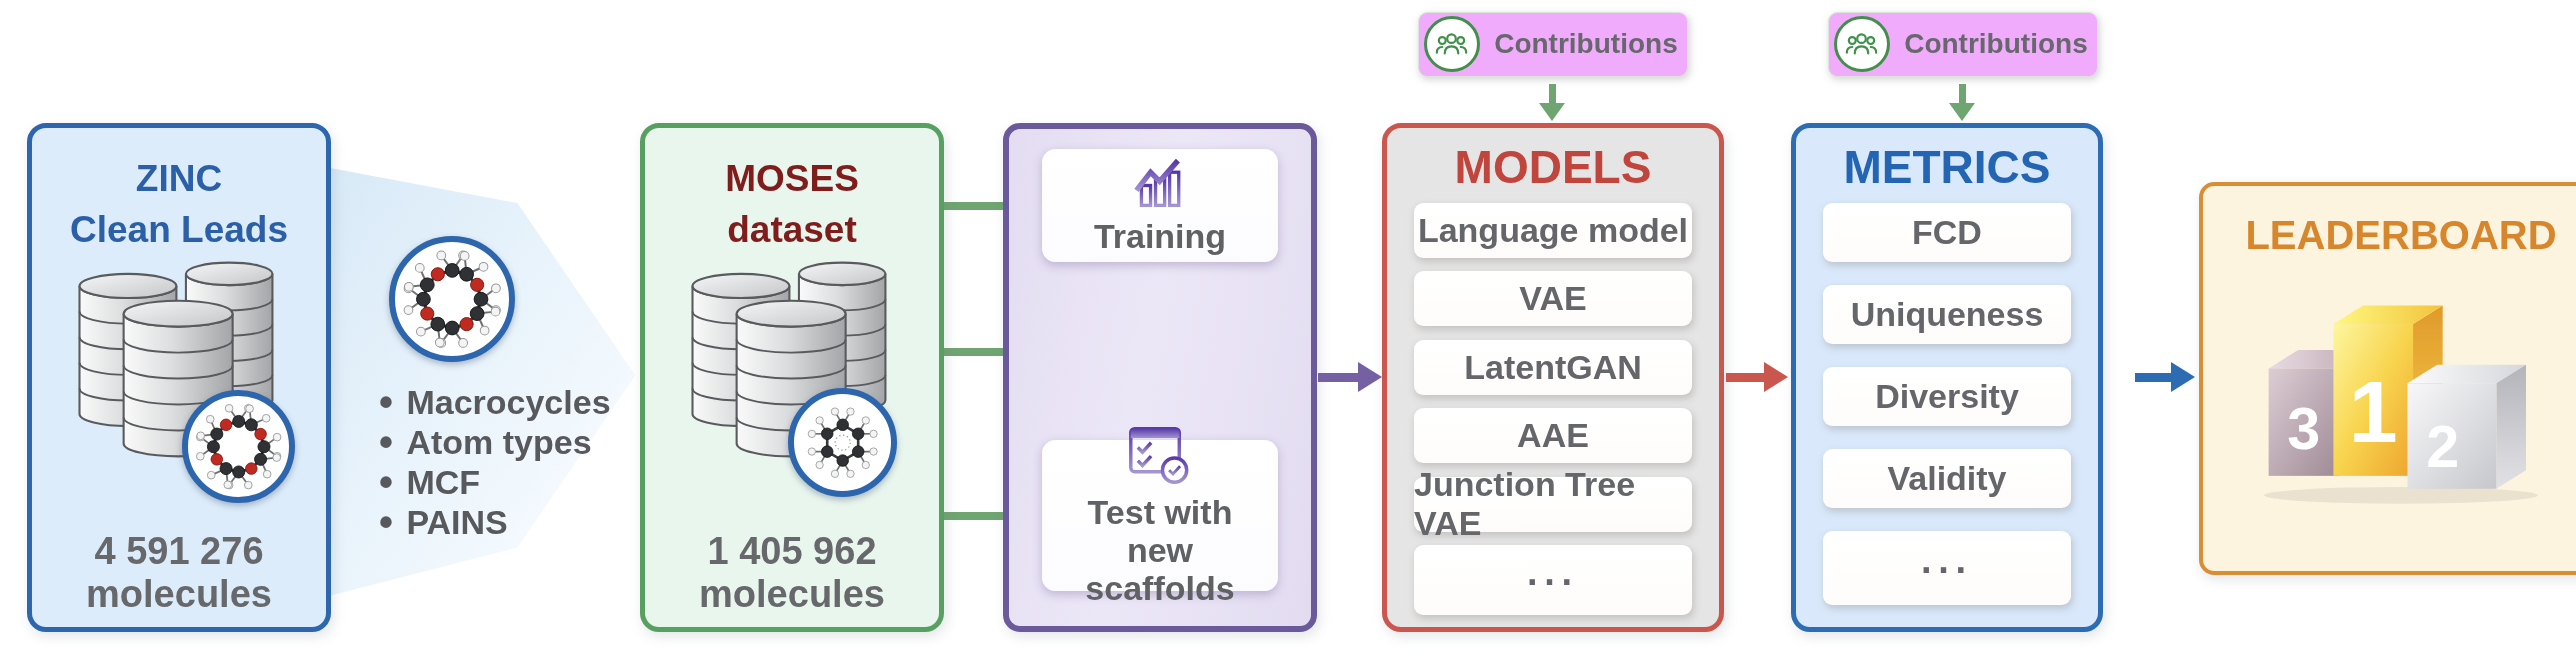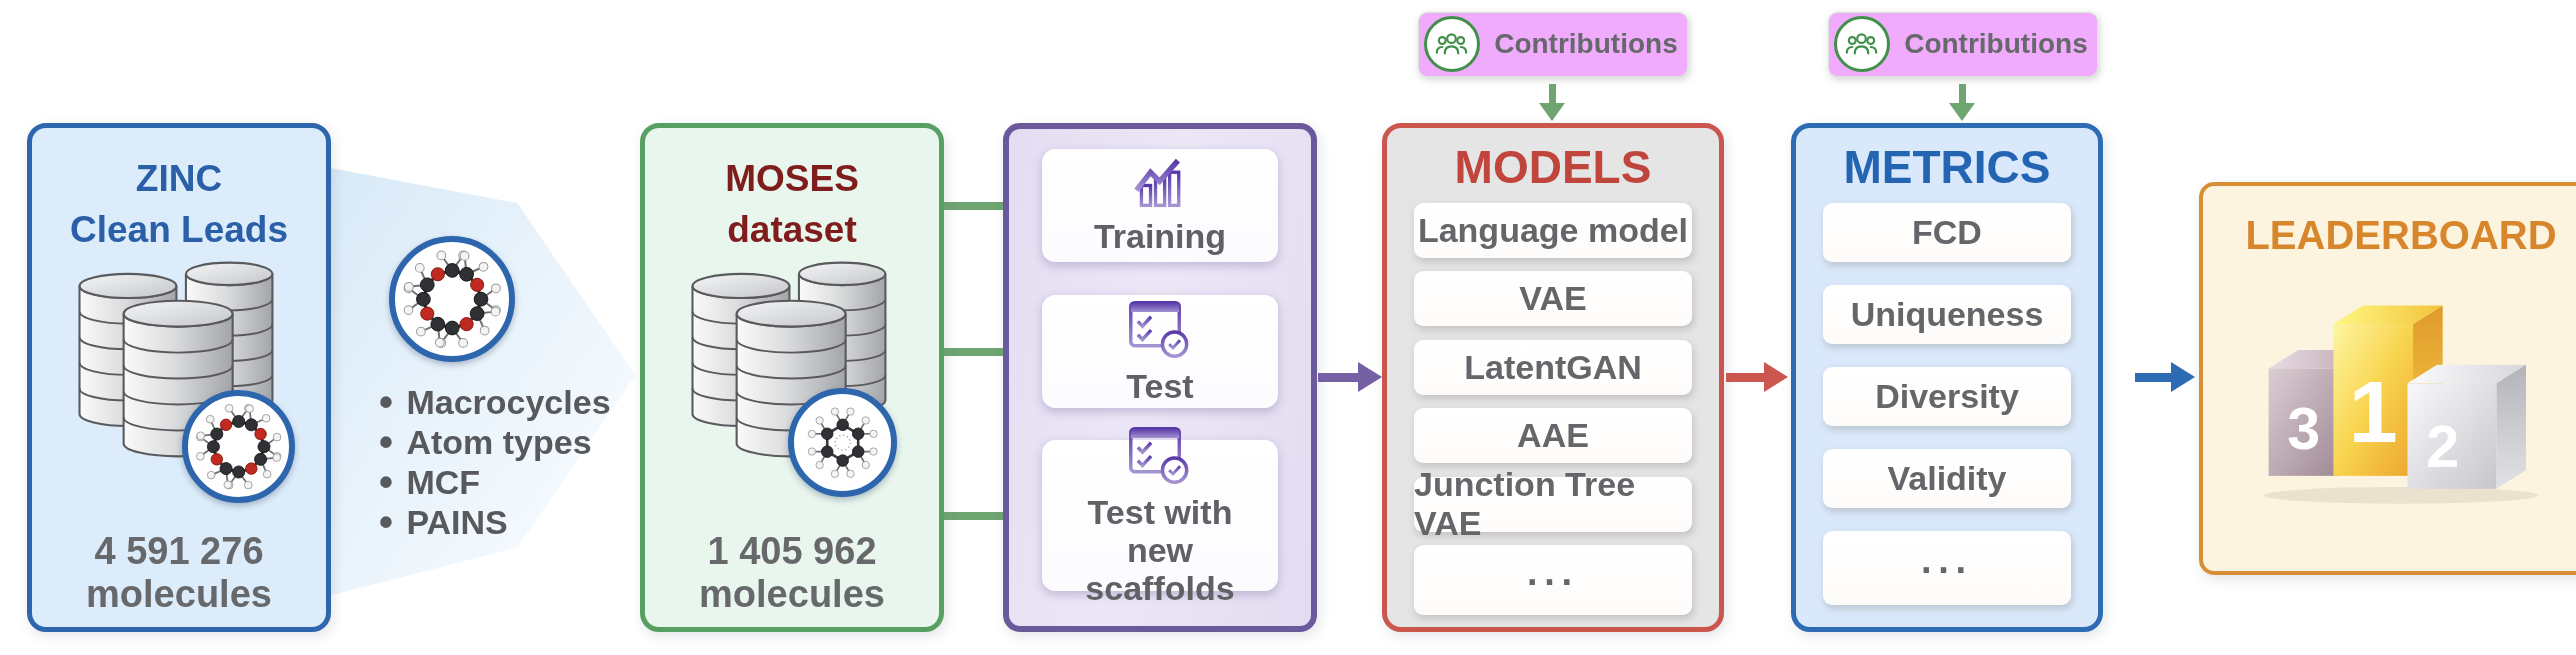--- a/index.html
+++ b/index.html
@@ -361,40 +361,20 @@
   <g stroke="url(#pu)" fill="none">
               <path d="M8,59 H68" stroke-width="5"></path>
   <rect x="15" y="35" width="11" height="24" stroke-width="4"></rect>
               <rect x="32" y="27" width="11" height="32" stroke-width="4"></rect>
   <rect x="49" y="19" width="11" height="40" stroke-width="4"></rect>
               <path d="M9,41 L26,19 L37,30 L59,5" stroke-width="6.5"></path>
             </g>
           </svg></div>
       <div class="split-label">Training</div>
     </div>
-    <div class="split-card" id="card-test">
-      <div><svg viewBox="0 0 84 78" width="67" height="61">
-            <defs>
-  <linearGradient id="pu2" x1="0" y1="0" x2="0" y2="1">
-                <stop offset="0" stop-color="#5a3aa8"></stop>
-                <stop offset="1" stop-color="#a394d2"></stop>
-              </linearGradient>
-            </defs>
-  <g stroke="url(#pu2)" fill="none" stroke-width="4.4">
-  <rect x="4" y="6" width="62" height="55" rx="5"></rect>
-  <path d="M9,6 h52 a5,5 0 0 1 5,5 v7 H4 v-7 a5,5 0 0 1 5,-5 Z" fill="url(#pu2)" stroke="none"></path>
-  <path d="M13,30 l6,6 l11,-12"></path>
-              <path d="M37,29 H58" stroke-width="5"></path>
-              <path d="M13,47 l6,6 l11,-12"></path>
-  <circle cx="60" cy="59" r="15.5" fill="#ffffff"></circle>
-              <path d="M53,59 l5,5 l9,-10" stroke-width="3.6"></path>
-            </g>
-          </svg></div>
-      <div class="split-label">Test</div>
-    </div>
     <div class="split-card" id="card-scaffolds">
       <div><svg viewBox="0 0 84 78" width="67" height="61">
             <defs>
   <linearGradient id="pu2" x1="0" y1="0" x2="0" y2="1">
                 <stop offset="0" stop-color="#5a3aa8"></stop>
                 <stop offset="1" stop-color="#a394d2"></stop>
               </linearGradient>
             </defs>
   <g stroke="url(#pu2)" fill="none" stroke-width="4.4">
   <rect x="4" y="6" width="62" height="55" rx="5"></rect>

